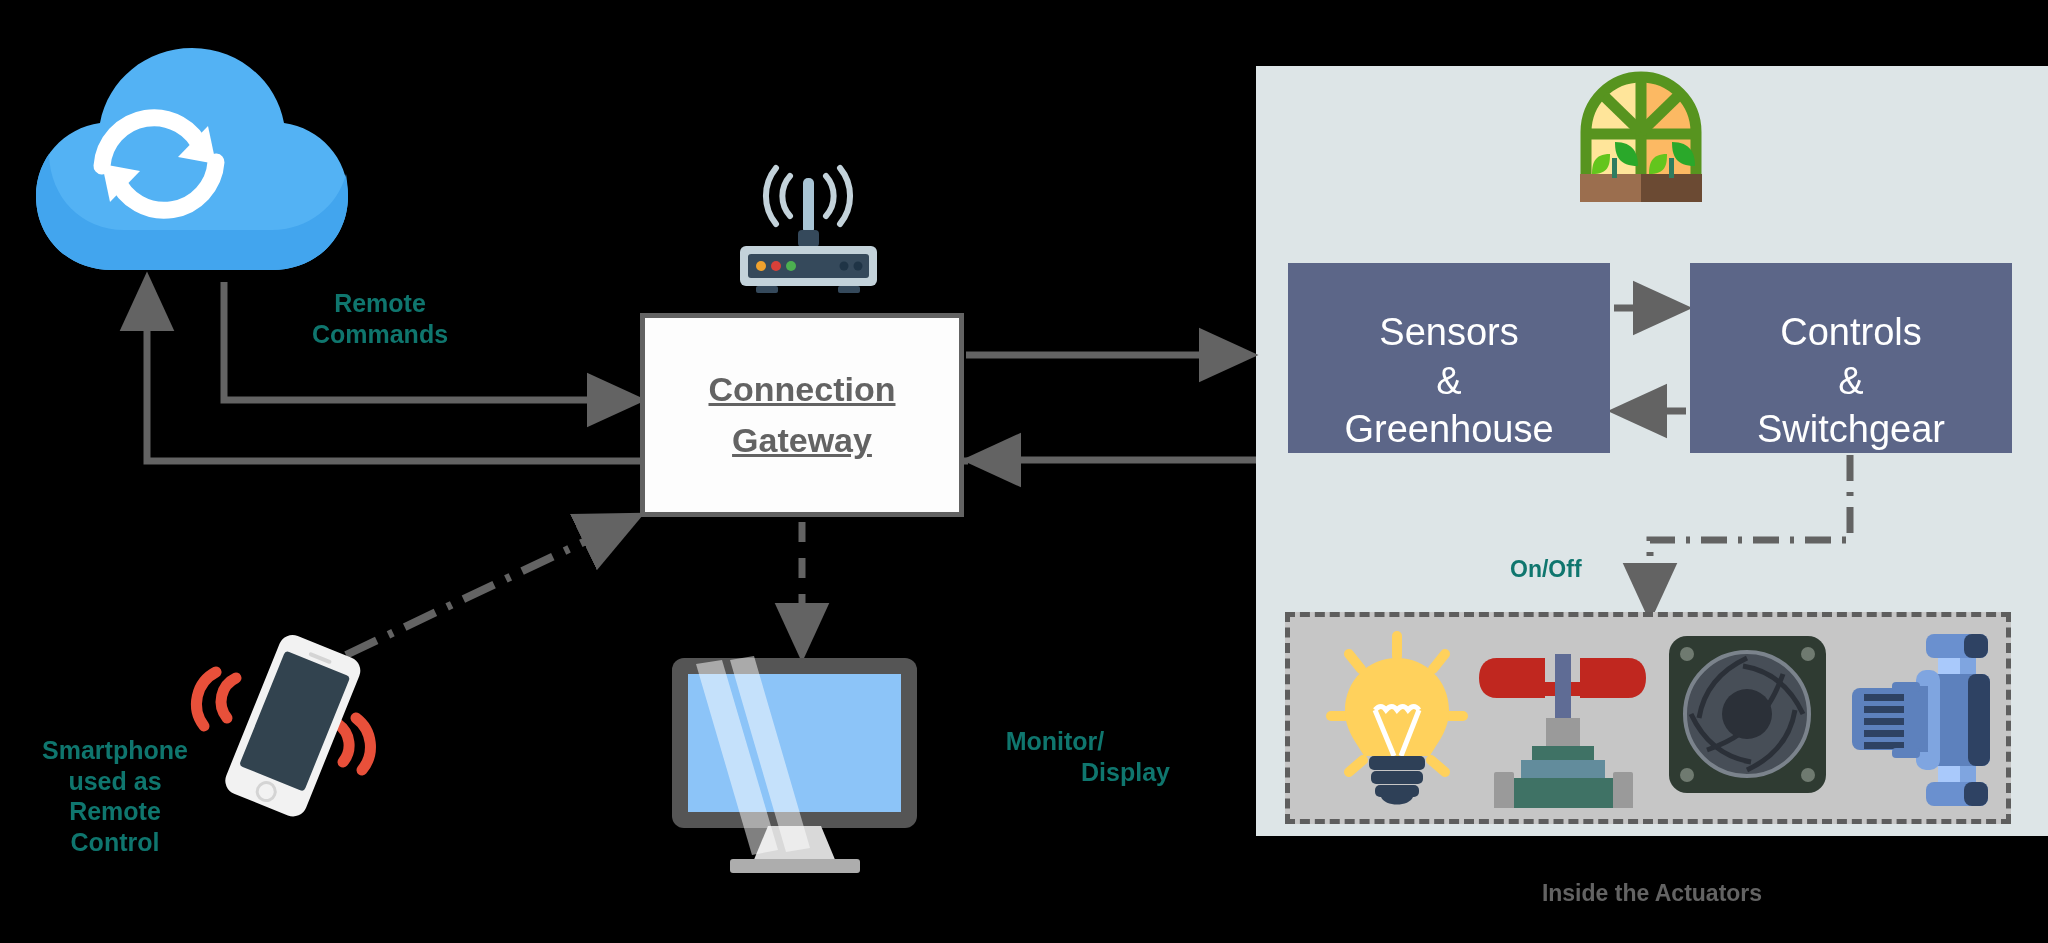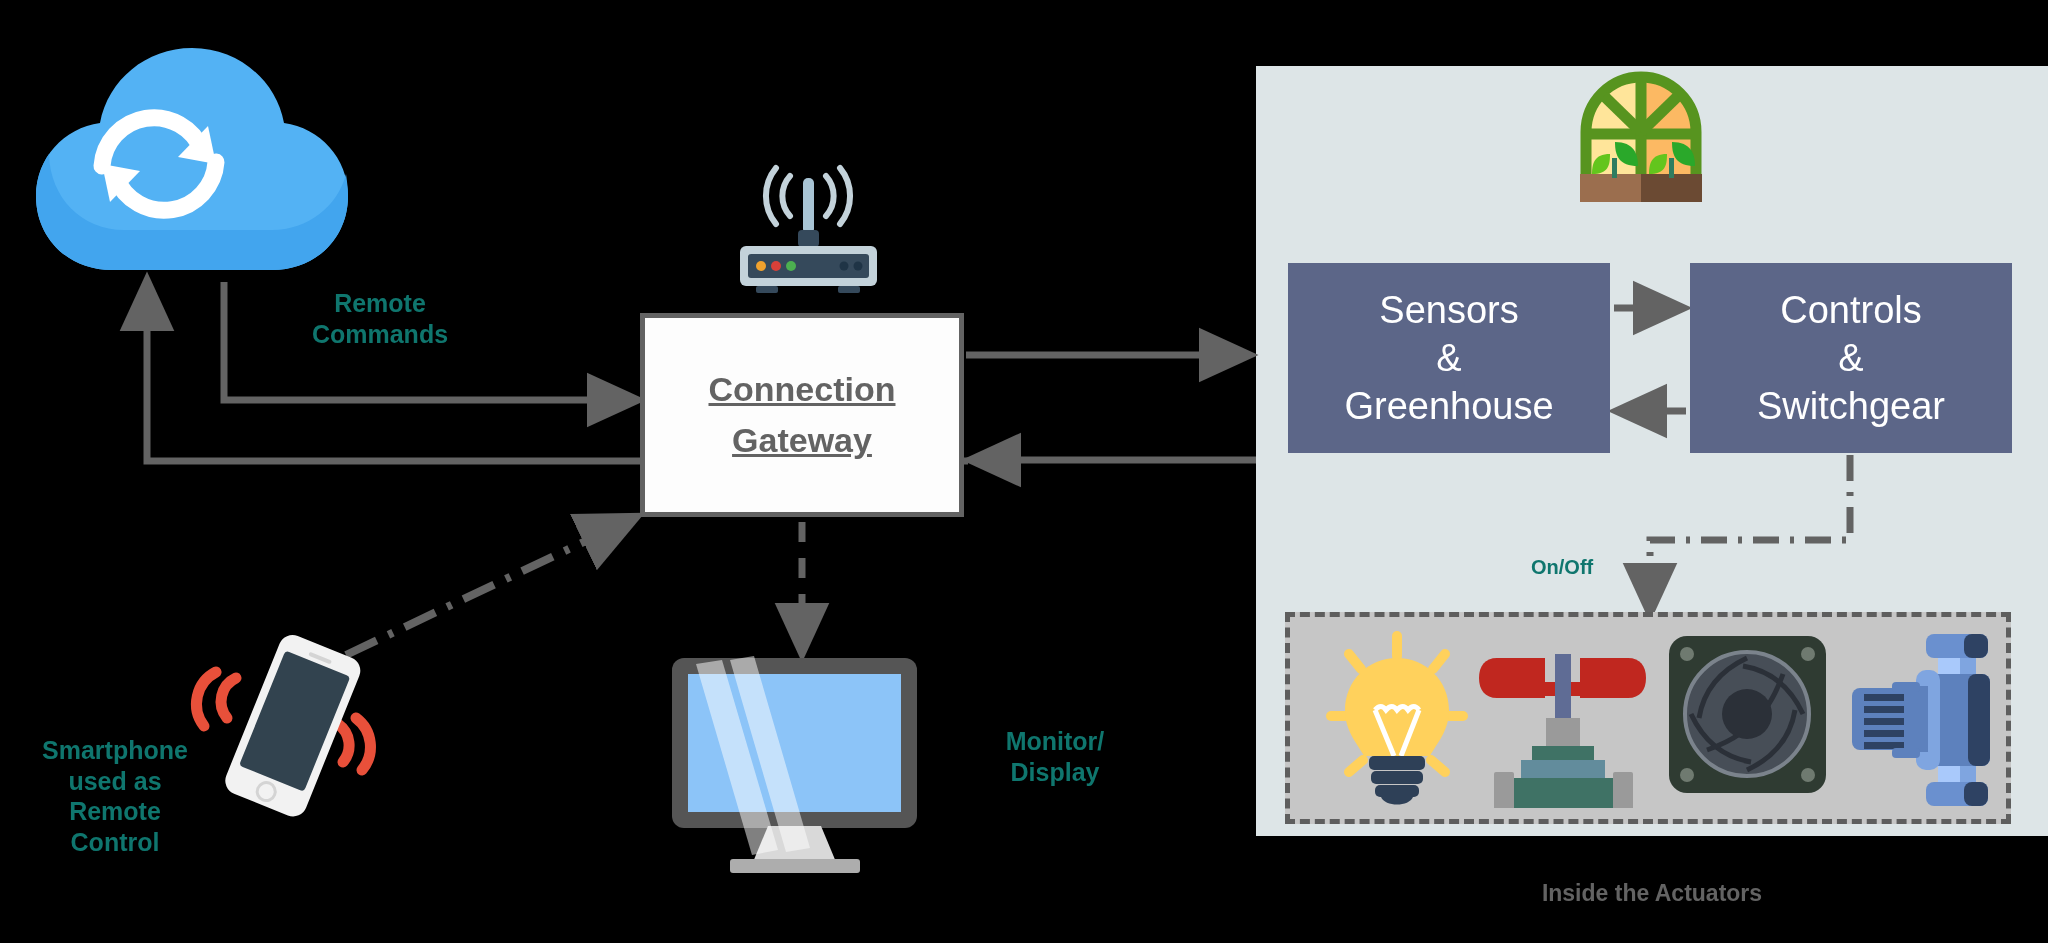--- a/index.html
+++ b/index.html
@@ -7,41 +7,41 @@
        font-family:"Liberation Sans", sans-serif;}
   #stage{position:relative;width:2048px;height:943px;background:#000;}
   .abs{position:absolute;}
   .lbl{color:#0f766e;font-weight:bold;text-align:center;line-height:1.22;}
 
   
   #greenhouse-panel{left:1256px;top:66px;width:792px;height:770px;background:#dde5e7;}
   #greenhouse-caption{left:1256px;top:880px;width:792px;text-align:center;
       color:#636363;font-weight:bold;font-size:23px;}
 
-  .blockbox{background:#5c6688;color:#ffffff;display:flex;align-items:center;
+  .blockbox{background:#5c6688;color:#ffffff;display:flex;align-items:flex-end;
       justify-content:center;text-align:center;font-size:38px;line-height:1.27;
       font-weight:normal;}
   #sensors-box{left:1288px;top:263px;width:322px;height:190px;}
   #controls-box{left:1690px;top:263px;width:322px;height:190px;}
 
   
   #equipment-strip{left:1285px;top:612px;width:726px;height:212px;background:#c6c6c6;
       border:5px dashed #5e5e5e;box-sizing:border-box;}
 
   
   #gateway-box{left:640px;top:313px;width:324px;height:204px;background:#fdfdfd;
       border:5px solid #636363;box-sizing:border-box;display:flex;align-items:center;
       justify-content:center;text-align:center;color:#636363;font-weight:bold;
       font-size:34px;line-height:1.5;text-decoration:underline;}
 
   
   #remote-commands-label{left:255px;top:288px;width:250px;font-size:25px;}
   #monitor-label{left:940px;top:726px;width:230px;font-size:25px;text-align:left;}
   #smartphone-label{left:0px;top:735px;width:230px;font-size:25px;}
-  #onoff-label{left:1510px;top:555px;width:130px;font-size:20px;text-align:left;margin-left:21px;}
+  #onoff-label{left:1510px;top:555px;width:130px;font-size:23px;text-align:left;}
 
   svg{display:block;}
 </style>
 </head>
 <body>
 
 <div id="stage">
 
   <div class="abs" id="greenhouse-panel"></div>
 
@@ -153,21 +153,21 @@
       <rect x="70" y="209" width="130" height="14" rx="3" fill="#adadad"></rect>
 
       <g opacity="0.5" fill="#ffffff">
         <path d="M36,14 L62,10 L118,200 L92,205 Z"></path>
         <path d="M70,10 L94,6 L150,198 L126,202 Z"></path>
       </g>
     </svg>
   </div>
   <div class="abs lbl" id="monitor-label">
     <div style="text-align:center">Monitor/</div>
-    <div style="text-align:center">Display</div>
+    <div style="text-align:right">Display</div>
   </div>
 
   <div class="abs" style="left:180px;top:630px;">
     <svg width="220" height="200" viewBox="0 0 220 200">
 
       <g fill="none" stroke="#e8503a" stroke-width="11" stroke-linecap="round">
         <path d="M36,42 A36,36 0 0 0 24,96"></path>
         <path d="M56,48 A26,26 0 0 0 47,88"></path>
       </g>
 

